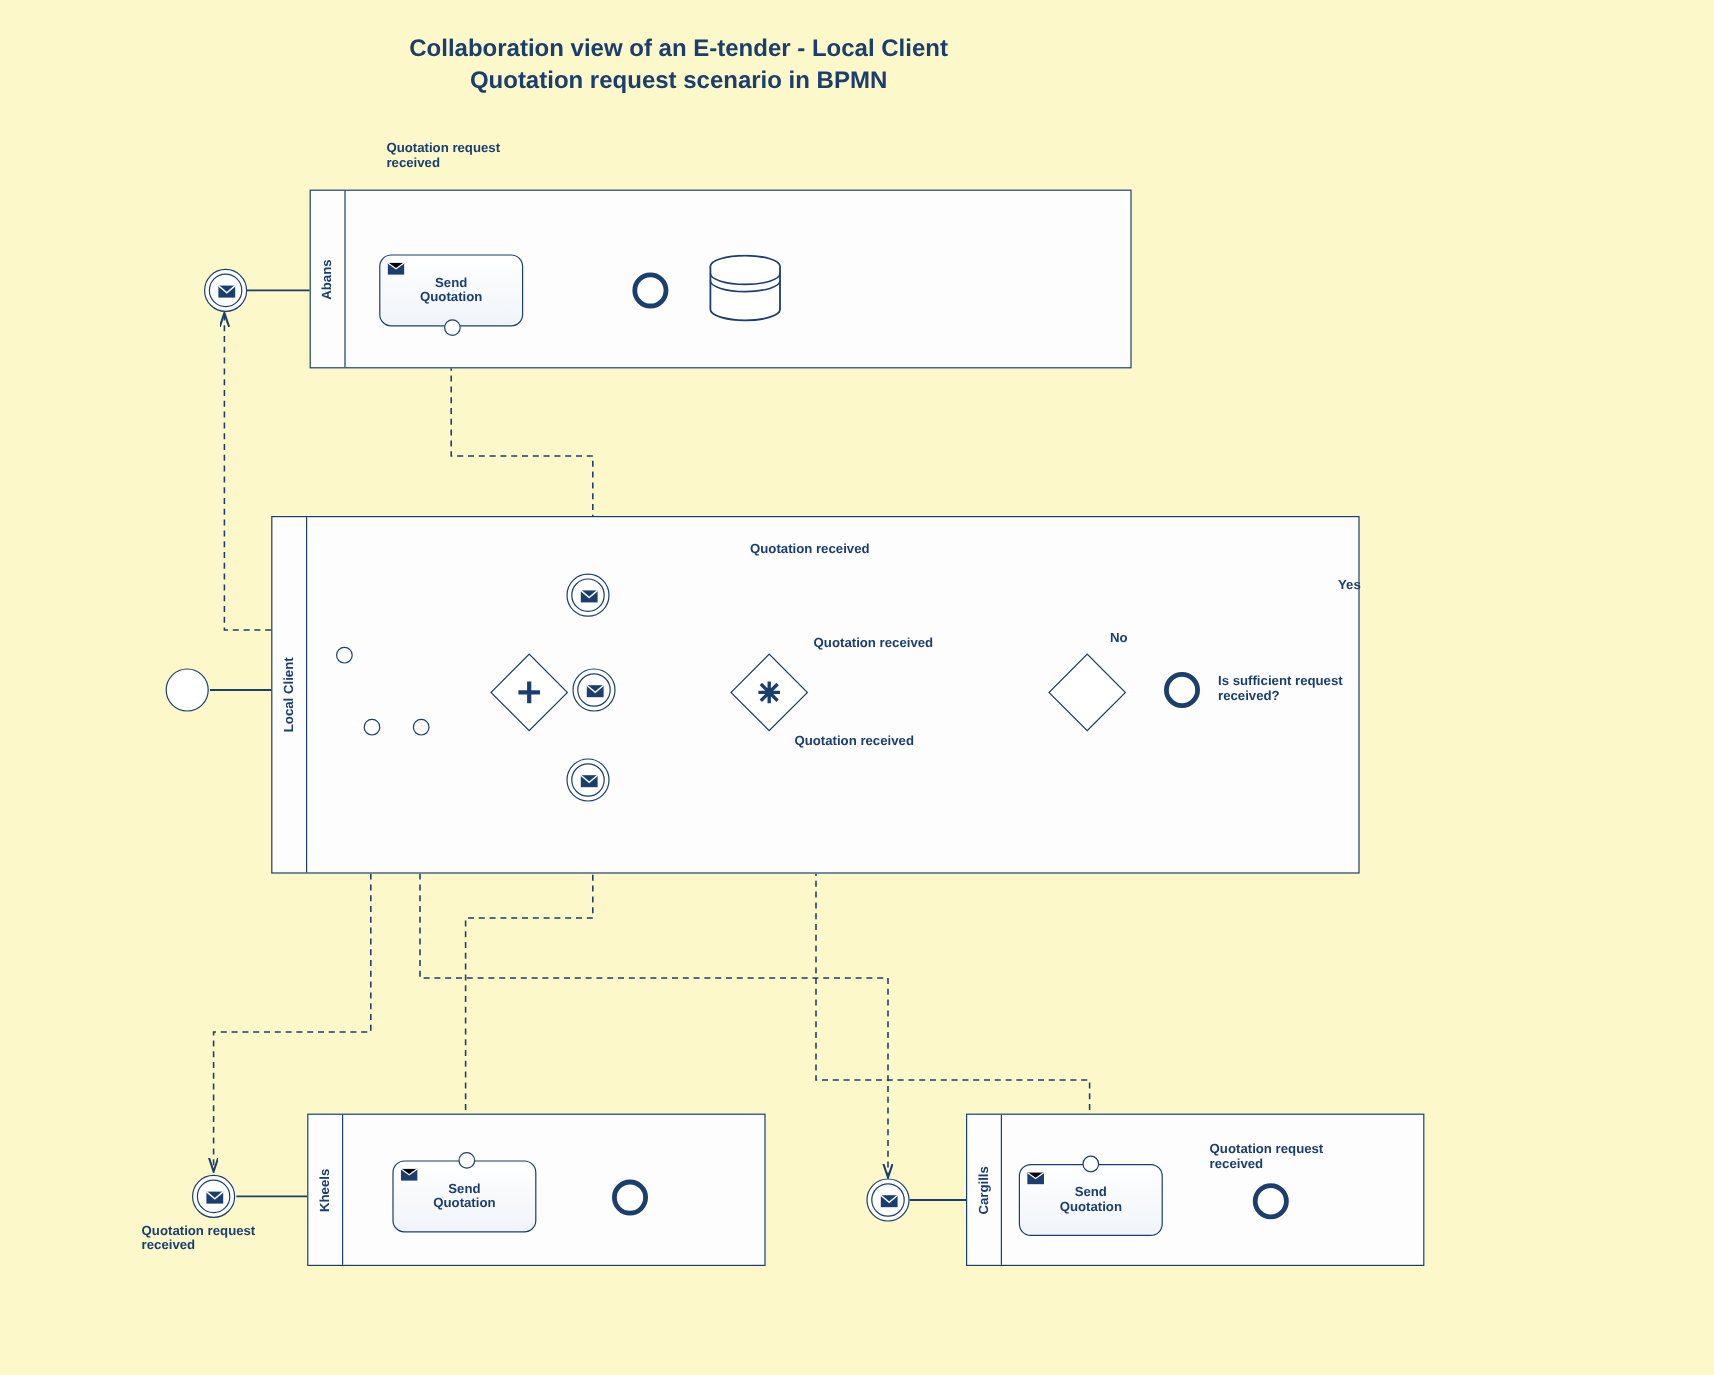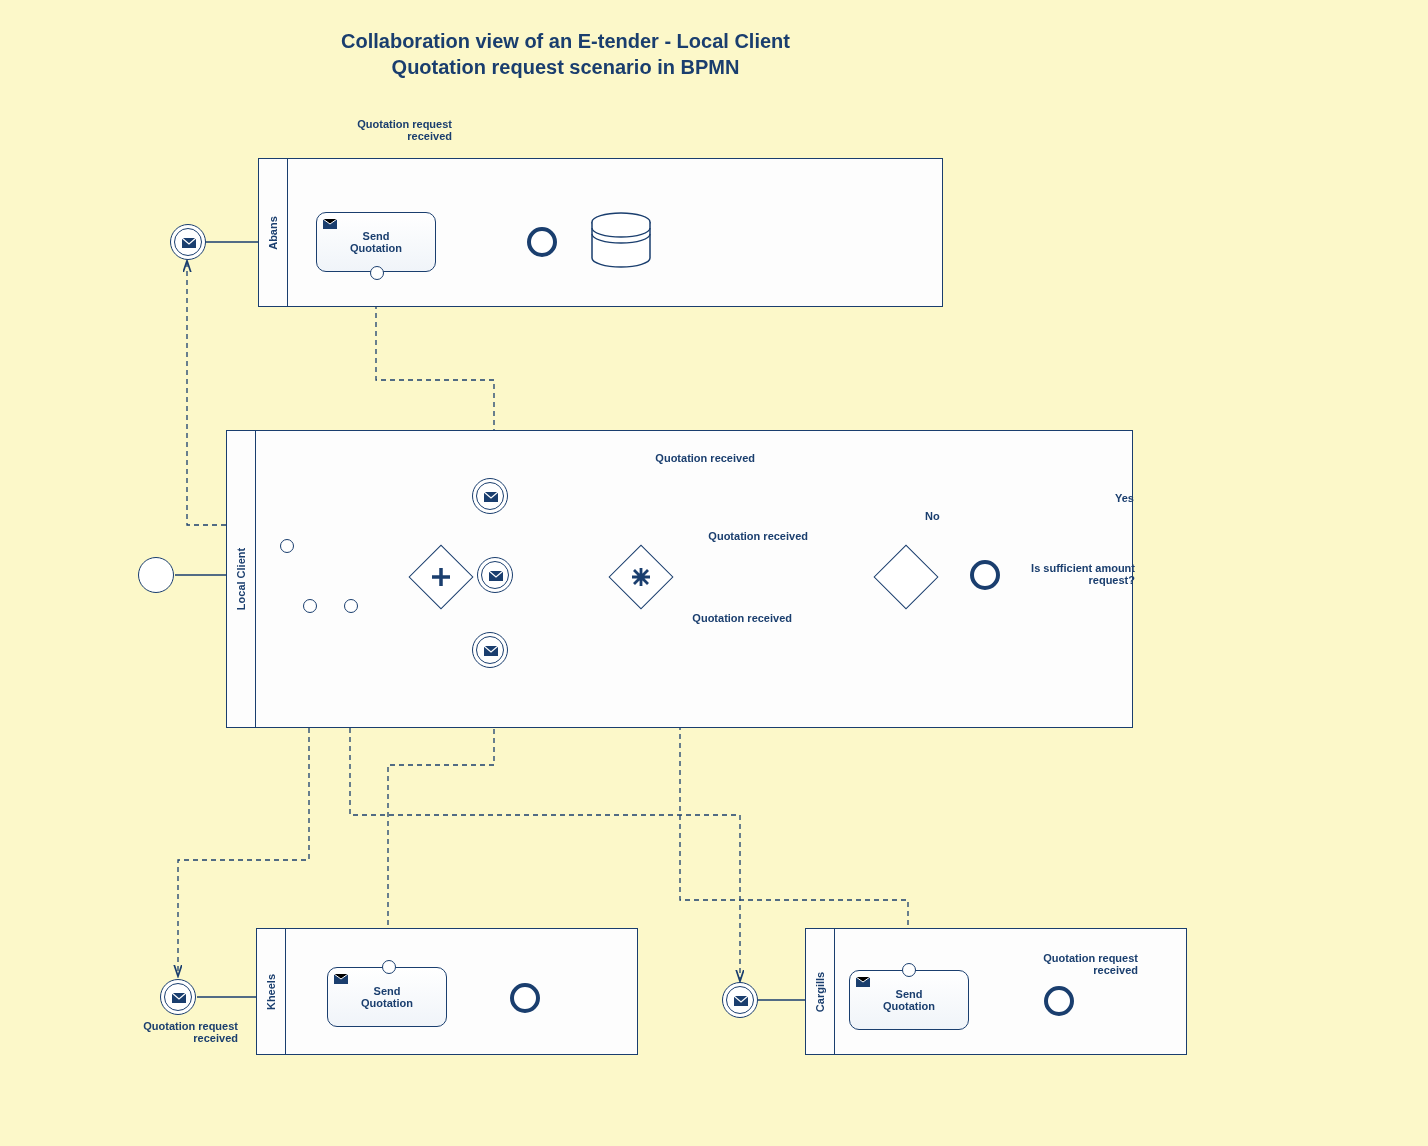--- a/index.html
+++ b/index.html
@@ -116,21 +116,21 @@
   .datastore {
     position: absolute;
     width: 62px;
     height: 55px;
   }
   .lbl {
     position: absolute;
     font-size: 11px;
     font-weight: bold;
     color: #1a3e6e;
-    text-align: right;
+    text-align: left;
   }
   .tiny-circle {
     position: absolute;
     width: 12px;
     height: 12px;
     border: 1.2px solid #1a3e6e;
     border-radius: 50%;
     background: #fff;
   }
   svg.flows {
@@ -289,25 +289,25 @@
       </svg>
     </div>
   </div>
 
   <div class="lbl" style="left:625px; top:452px; width:130px;">Quotation received</div>
   <div class="lbl" style="left:678px; top:530px; width:130px;">Quotation received</div>
   <div class="lbl" style="left:662px; top:612px; width:130px;">Quotation received</div>
 
 
   <div class="gateway" style="left:883px; top:554px;"></div>
-  <div class="lbl" style="left:895px; top:510px;padding-left:30px;">No</div>
-  <div class="lbl" style="left:1115px; top:492px;">Yes</div>
+  <div class="lbl" style="left:895px; top:526px;padding-left:30px;">No</div>
+  <div class="lbl" style="left:1115px; top:482px;">Yes</div>
 
   <div class="circ end-ev" style="left:970px; top:560px; width:30px; height:30px;"></div>
-  <div class="lbl" style="left:1015px; top:562px; width:120px;">Is sufficient amount request?</div>
+  <div class="lbl" style="left:1015px; top:562px; width:120px;">Is sufficient request received?</div>
 
   <div class="pool" style="left:256px; top:928px; width:380px; height:125px;">
     <div class="pool-label">
         <span>Kheels</span>
       </div>
   </div>
 
   <div class="msg-catch-double" style="left:160px; top:979px; width:36px; height:36px;">
     <svg width="36" height="36" style="position:absolute">
         <rect x="11" y="13" width="14" height="10" fill="#1a3e6e"></rect>

